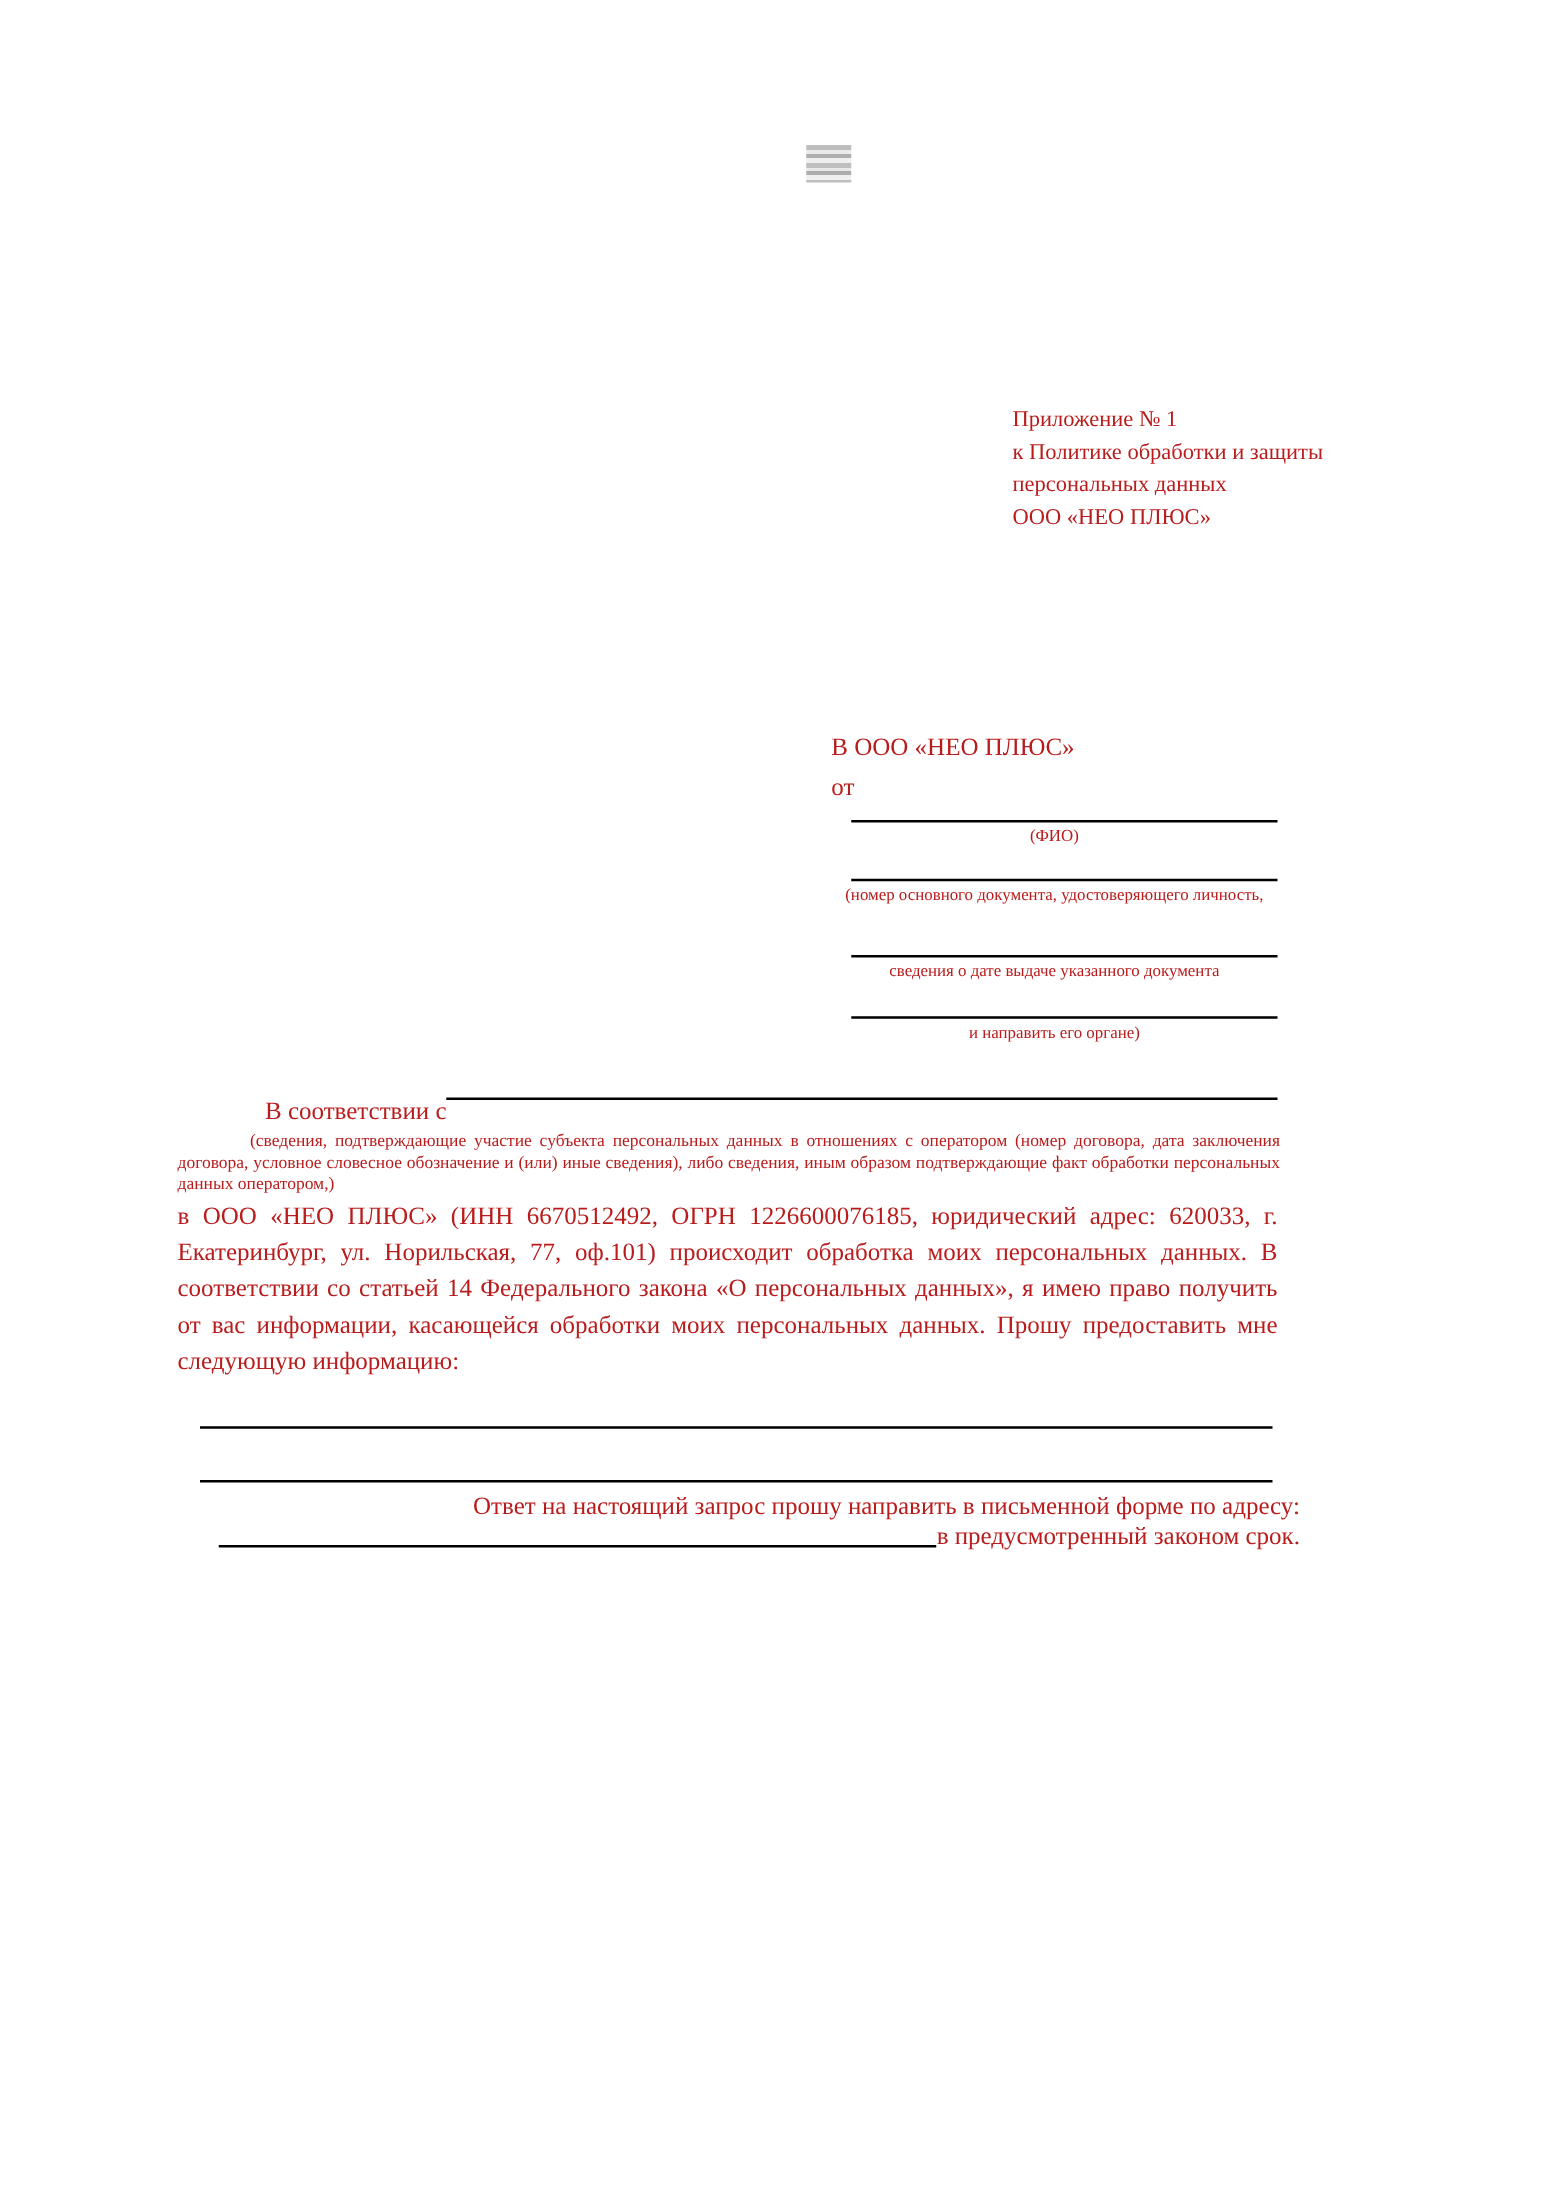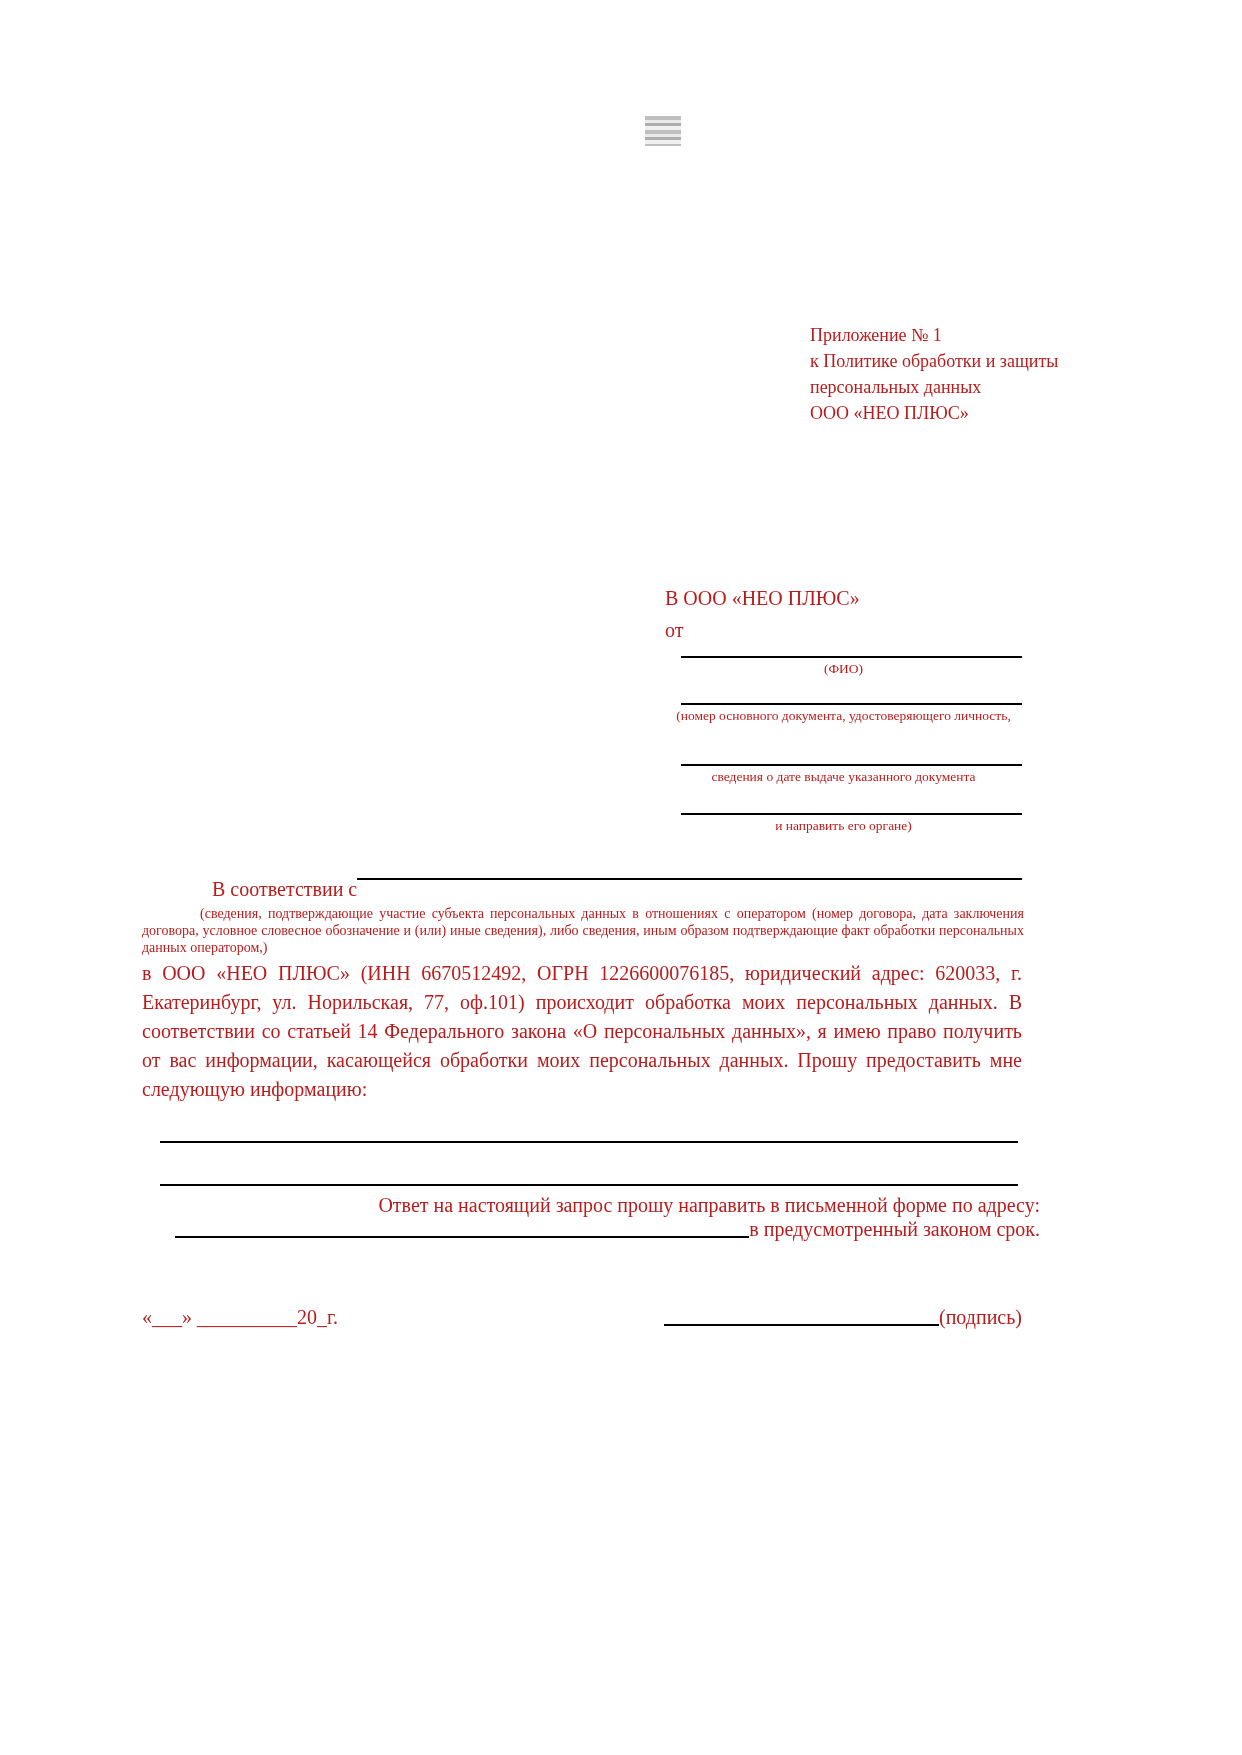--- a/index.html
+++ b/index.html
@@ -115,21 +115,14 @@
   <div class="abs blank-rule rule-a"></div>
   <div class="abs blank-rule rule-b"></div>
 
   <div class="abs reply1">Ответ на настоящий запрос прошу направить в письменной форме по адресу:</div>
 
   <div class="abs reply2">
     <span class="fill-line"></span>
     <span class="suffix">в предусмотренный законом срок.</span>
   </div>
 
-  <div class="abs bottom-row">
-    <span>«___» __________20_г.</span>
-    <span class="sig-group">
-      <span class="sig-line"></span>
-      <span>(подпись)</span>
-    </span>
-  </div>
 
 </div>
 
 </body></html>

